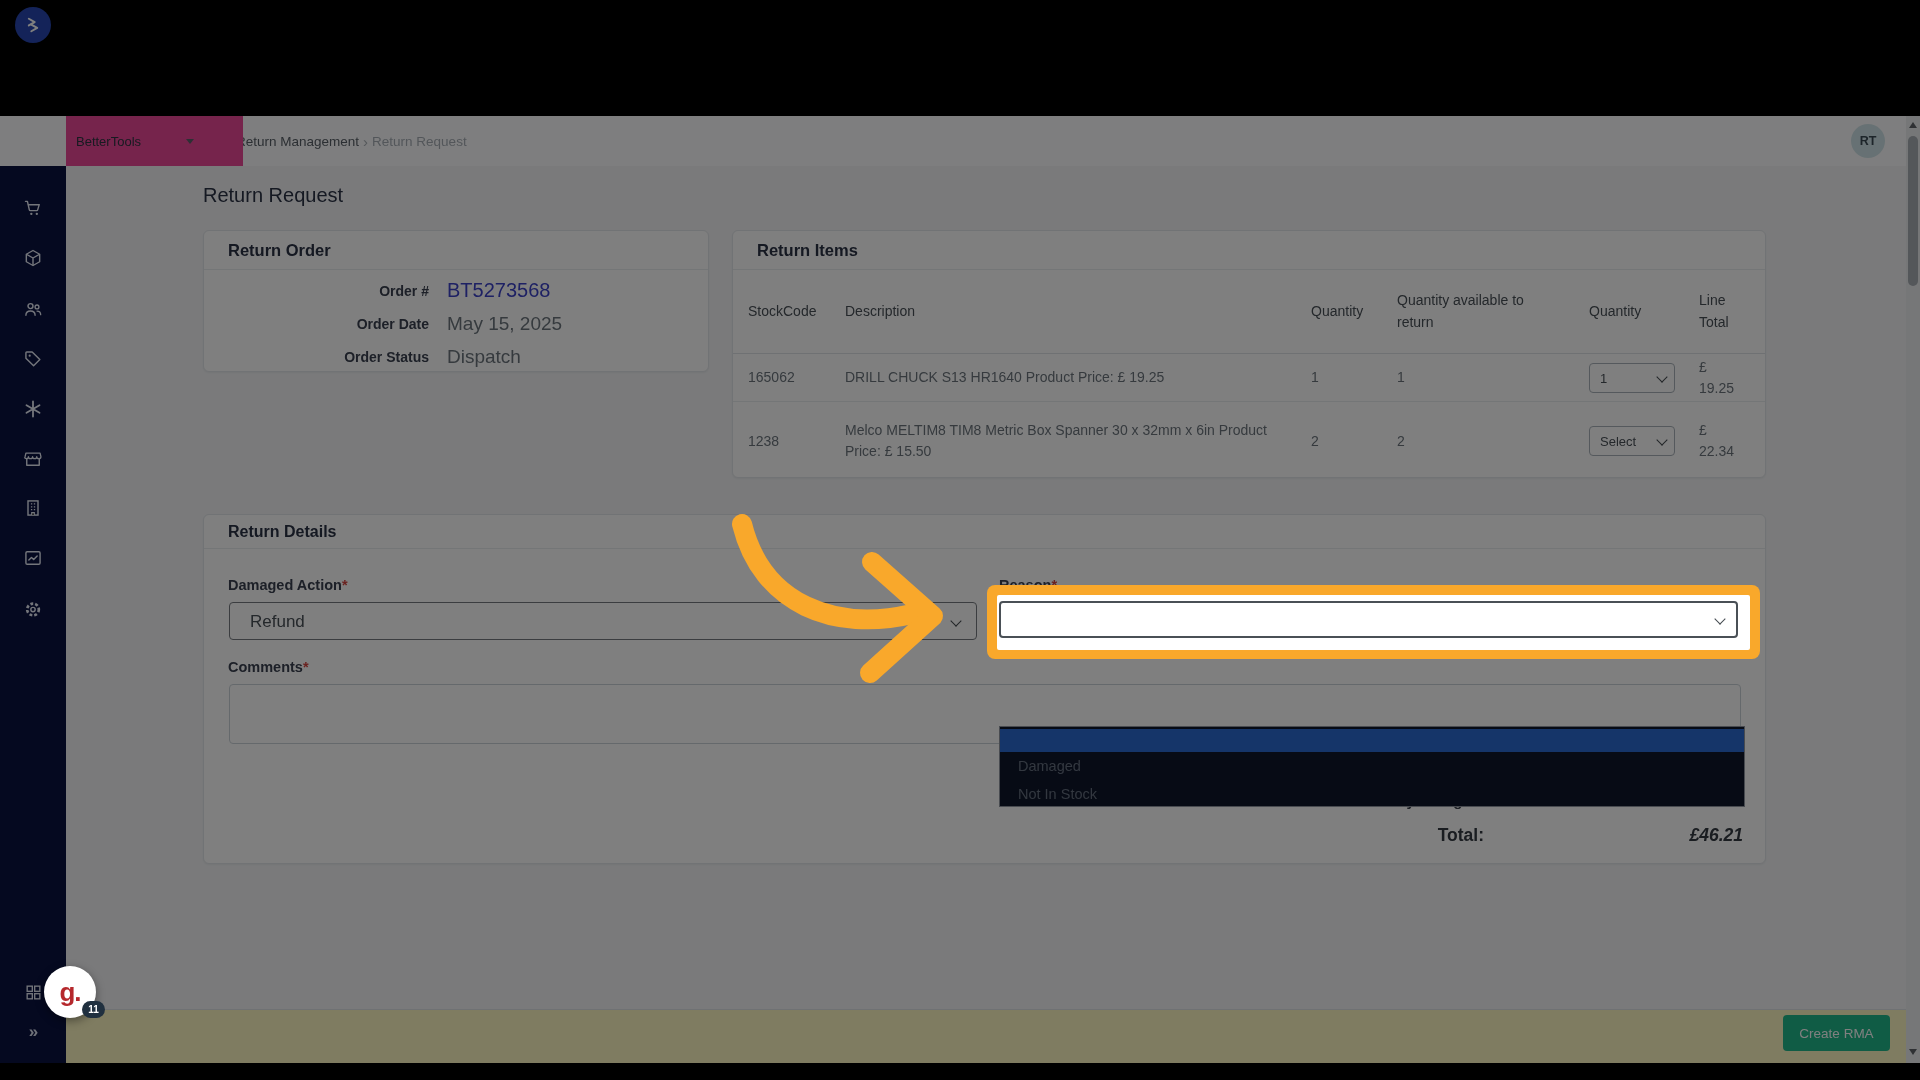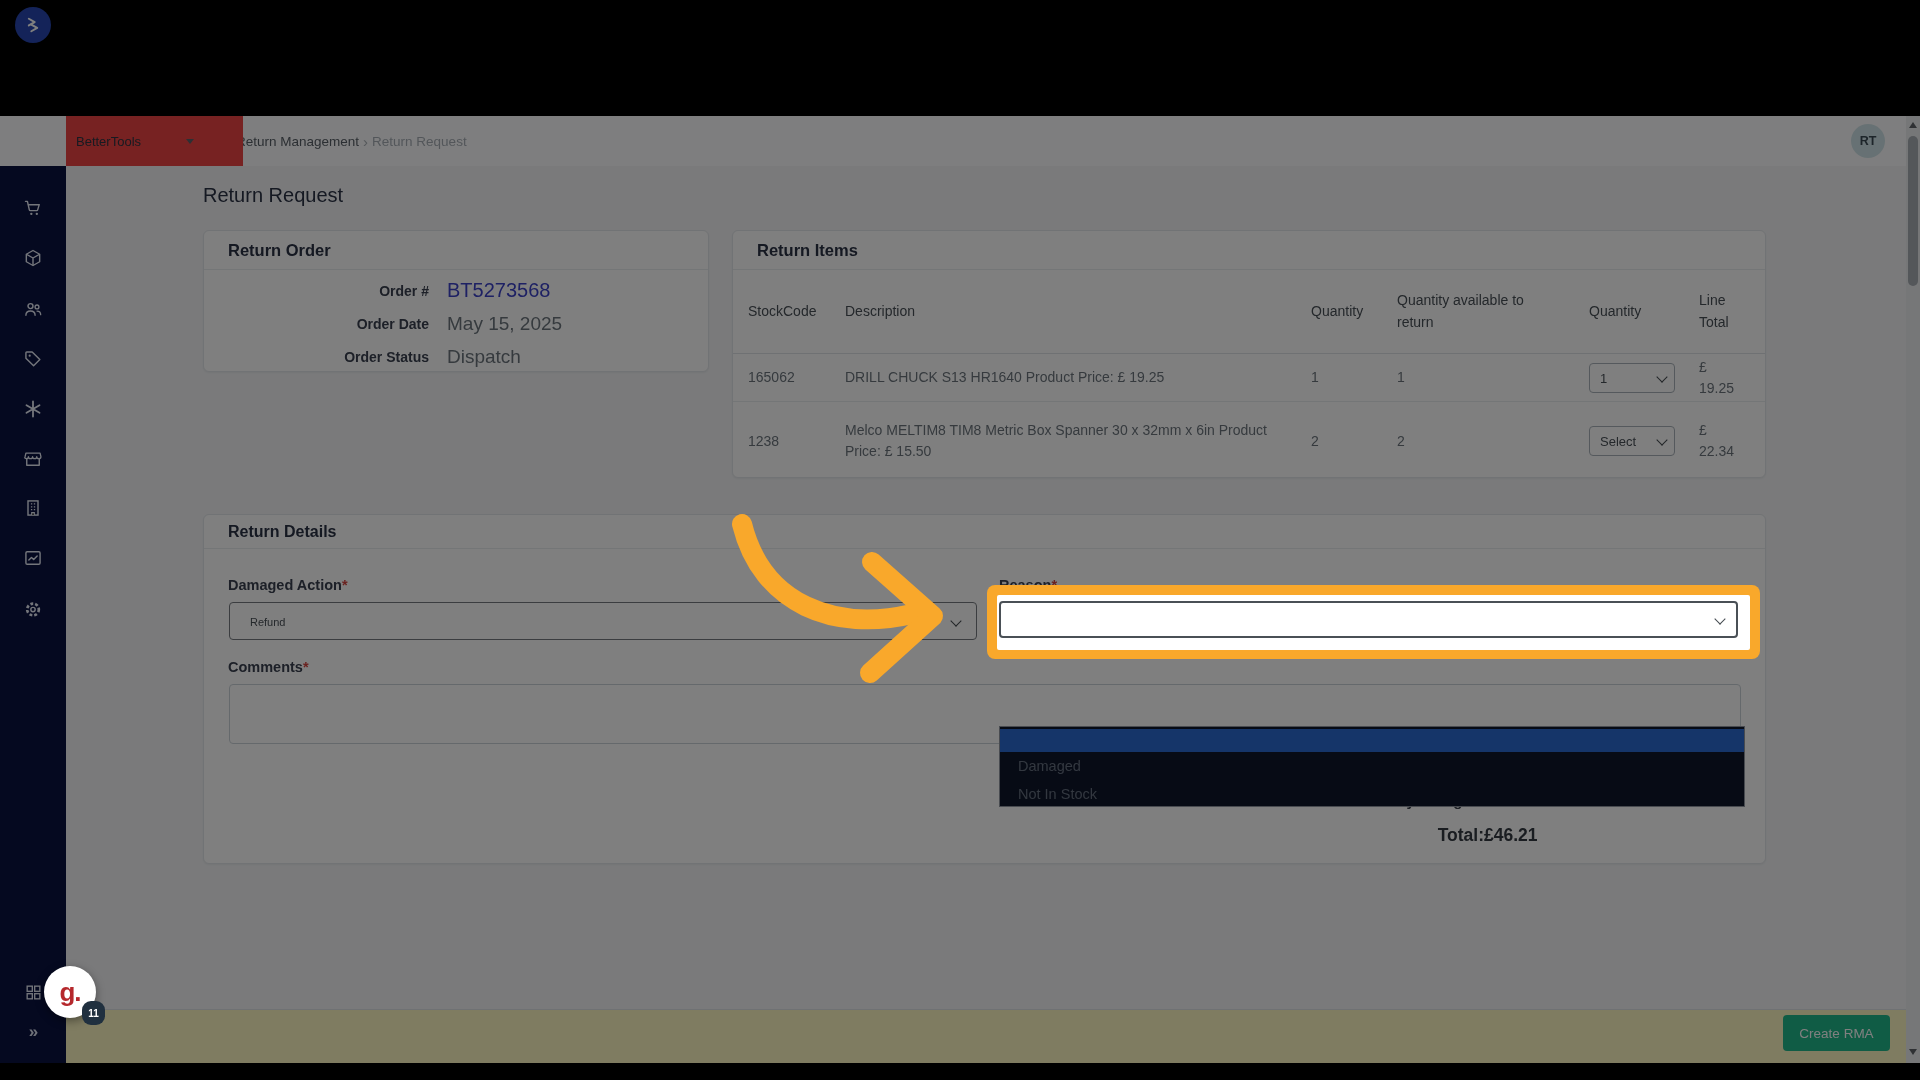--- a/index.html
+++ b/index.html
@@ -2,21 +2,21 @@
 <html><head>
 <meta charset="utf-8">
 <style>
   html,body{margin:0;padding:0;}
   body{width:1920px;height:1080px;background:#000;position:relative;overflow:hidden;
        font-family:"Liberation Sans",sans-serif;-webkit-font-smoothing:antialiased;}
   .abs{position:absolute;}
   
   .topbar{left:0;top:116px;width:1920px;height:50px;background:#fdfdfe;box-shadow:0 2px 5px rgba(0,0,0,.16);}
   .logo{left:15px;top:7px;width:36px;height:36px;border-radius:50%;background:#2847b2;display:flex;align-items:center;justify-content:center;}
-  .ws-select{left:66px;top:0;width:177px;height:50px;background:#ef4444;display:flex;align-items:center;padding-left:10px;box-sizing:border-box;font-size:13px;color:#2f3542;}
+  .ws-select{left:66px;top:0;width:177px;height:50px;background:#ec4899;display:flex;align-items:center;padding-left:10px;box-sizing:border-box;font-size:13px;color:#2f3542;}
   .ws-caret{position:absolute;left:120px;top:23px;width:0;height:0;border-left:4px solid transparent;border-right:4px solid transparent;border-top:5px solid #5a6068;}
   .crumbs{left:227px;top:0;height:50px;display:flex;align-items:center;gap:4px;font-size:13.5px;}
   .crumb-sep{color:#aab0b7;font-size:15px;}
   .crumb-a{color:#575e66;}
   .crumb-b{color:#a6adb5;}
   .avatar{left:1851px;top:8px;width:34px;height:34px;border-radius:50%;background:#cfe3e8;color:#3a4a55;
           font-size:12.5px;font-weight:bold;display:flex;align-items:center;justify-content:center;}
   
   .sidebar{left:0;top:166px;width:66px;height:897px;background:#0b1241;}
   .sicon{position:absolute;left:23px;width:20px;height:20px;color:#e8ecf7;display:flex;align-items:center;justify-content:center;}
@@ -46,27 +46,27 @@
         font-size:13px;color:#495057;line-height:30px;padding:0 24px 0 10px;box-sizing:border-box;
         white-space:nowrap;overflow:hidden;}
   .chev{position:absolute;width:7px;height:7px;border-right:1.8px solid #444a50;border-bottom:1.8px solid #444a50;transform:rotate(45deg);}
   .qsel .chev{right:8px;top:9px;}
   
   .panel-details{left:137px;top:348px;width:1563px;height:350px;}
   .panel-details .phead{height:33px;font-size:16px;}
   .flabel{position:absolute;font-size:14.5px;font-weight:600;color:#3a4150;}
   .req{color:#d64541;}
   .sel-refund{left:25px;top:87px;width:748px;height:38px;border:1px solid #777b80;border-radius:4px;background:#fff;
-              font-size:11px;color:#495057;line-height:38px;padding-left:20px;box-sizing:border-box;}
+              font-size:17px;color:#495057;line-height:38px;padding-left:20px;box-sizing:border-box;}
   .sel-refund .chev{right:16px;top:14px;}
   .comments-box{left:25px;top:169px;width:1512px;height:60px;border:1px solid #cbd2d9;border-radius:4px;background:#fff;box-sizing:border-box;z-index:1;}
   .sumrow{position:absolute;right:22px;display:flex;justify-content:flex-end;z-index:2;}
   .sum-delivery{top:277px;font-size:15px;font-weight:600;color:#3c434d;}
   .sum-total{top:310px;font-size:17.5px;font-weight:600;color:#343a42;}
-  .sumval{display:inline-block;width:259px;}
+  .sumval{display:inline-block;width:259px;text-align:right;font-style:italic;}
   .dropdown{left:795px;top:211px;width:746px;height:81px;background:#0f172a;border:1px solid #9096a0;box-sizing:border-box;z-index:5;}
   .dd-sel{position:absolute;left:0;top:2px;width:100%;height:23px;background:#2a6ad3;}
   .dd-opt{position:absolute;left:0;width:100%;height:28px;line-height:28px;padding-left:18px;box-sizing:border-box;font-size:14.5px;color:#667080;}
   .dd-opt1{top:25px;}
   .dd-opt2{top:53px;}
   
   .footerbar{left:66px;top:1009px;width:1840px;height:54px;background:#fef9c3;border-top:1px solid #dfe2e6;box-sizing:border-box;}
   .btn-rma{position:absolute;left:1717px;top:5px;width:107px;height:36px;background:#21b88b;border-radius:4px;color:#fff;
            font-size:13.5px;display:flex;align-items:center;justify-content:center;}
   
@@ -78,21 +78,21 @@
   
   .overlay{left:0;top:0;width:1920px;height:1080px;background:rgba(0,0,0,0.5);z-index:50;}
   .highlight{left:987px;top:585px;width:773px;height:74px;background:#f9a82b;border-radius:8px;z-index:60;}
   .hl-white{position:absolute;left:10px;top:10px;right:10px;bottom:9px;background:#fff;border-radius:2px;}
   .hl-select{position:absolute;left:2px;top:6px;right:12px;height:37px;border:2px solid #4a5056;border-radius:4px;background:#fff;box-sizing:border-box;}
   .hl-select .chev{right:12px;top:12px;}
   .annot-arrow{left:700px;top:480px;z-index:60;}
   .gwidget{left:44px;top:966px;width:52px;height:52px;border-radius:50%;background:#fff;z-index:60;
            box-shadow:0 3px 10px rgba(0,0,0,.40);display:flex;align-items:center;justify-content:center;}
   .glogo{font-size:26px;font-weight:bold;color:#b5282c;letter-spacing:-1px;}
-  .gbadge{left:82px;top:1001px;width:23px;height:24px;border-radius:9px;background:#20303f;color:#fff;
+  .gbadge{left:82px;top:1001px;width:23px;height:17px;border-radius:9px;background:#20303f;color:#fff;
           font-size:10px;font-weight:bold;display:flex;align-items:center;justify-content:center;z-index:61;}
 </style>
 </head>
 <body>
 
 <div class="abs topbar">
   <div class="abs crumbs">
     <span class="crumb-sep">›</span>
     <span class="crumb-a">Return Management</span>
     <span class="crumb-sep">›</span>

